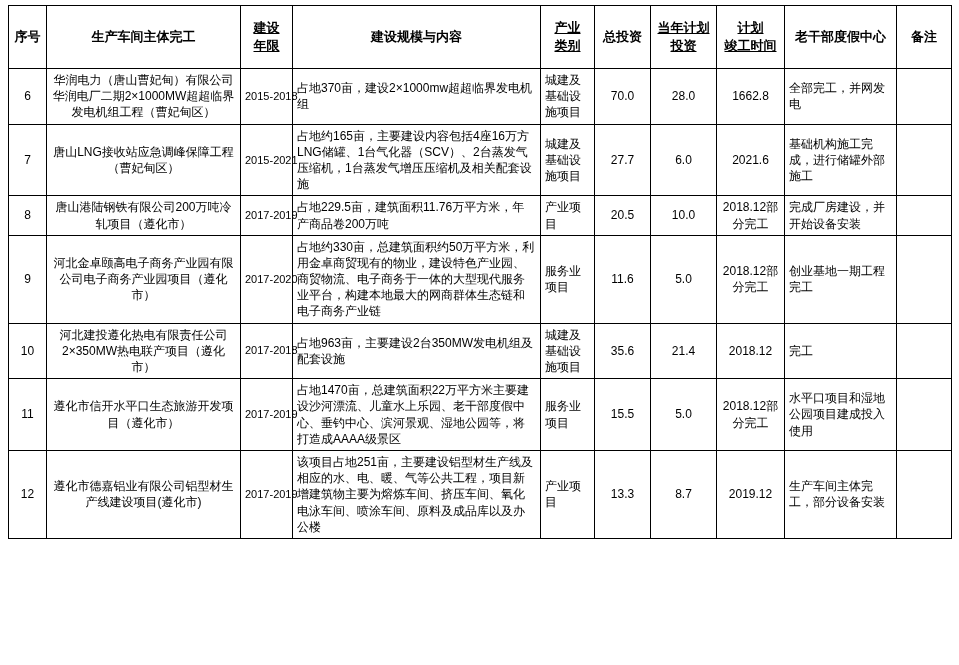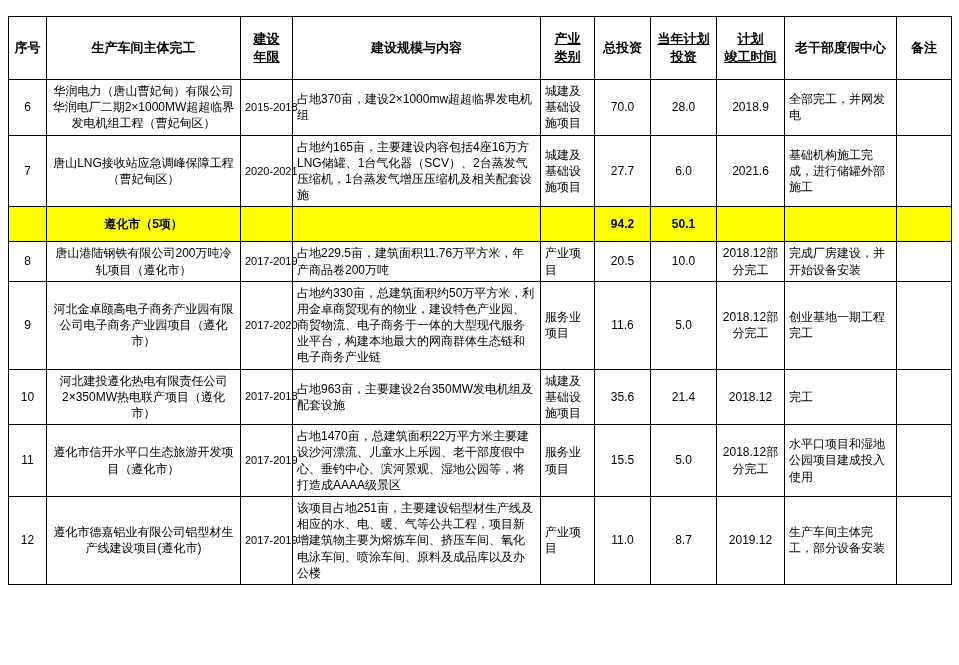--- a/index.html
+++ b/index.html
@@ -11,21 +11,21 @@
     width: 959px;
     height: 665px;
     font-family: "Liberation Sans", sans-serif;
     color: #000000;
     overflow: hidden;
   }
   .sheet {
     width: 959px;
     height: 499px;
     box-sizing: border-box;
-    padding: 16px 8px 0 8px;
+    padding: 5px 8px 0 8px;
   }
   table.project-table {
     border-collapse: collapse;
     width: 943px;
     table-layout: fixed;
     font-size: 12px;
   }
   table.project-table td,
   table.project-table th {
     border: 1px solid #000000;
@@ -125,50 +125,38 @@
     <tbody>
 
       <tr>
         <td class="num">6</td>
         <td class="name">华润电力（唐山曹妃甸）有限公司华润电厂二期2×1000MW超超临界发电机组工程（曹妃甸区）</td>
         <td class="term">2015-2018</td>
         <td class="scale">占地370亩，建设2×1000mw超超临界发电机组</td>
         <td class="cat">城建及基础设施项目</td>
         <td class="money">70.0</td>
         <td class="money">28.0</td>
-        <td class="finish">2018.9</td>
+        <td class="finish">1662.8</td>
         <td class="goal">全部完工，并网发电</td>
         <td class="remark"></td>
       </tr>
 
       <tr>
         <td class="num">7</td>
         <td class="name">唐山LNG接收站应急调峰保障工程（曹妃甸区）</td>
-        <td class="term">2020-2021</td>
+        <td class="term">2015-2021</td>
         <td class="scale">占地约165亩，主要建设内容包括4座16万方LNG储罐、1台气化器（SCV）、2台蒸发气压缩机，1台蒸发气增压压缩机及相关配套设施</td>
         <td class="cat">城建及基础设施项目</td>
         <td class="money">27.7</td>
         <td class="money">6.0</td>
         <td class="finish">2021.6</td>
         <td class="goal">基础机构施工完成，进行储罐外部施工</td>
         <td class="remark"></td>
       </tr>
 
-      <tr class="subtotal">
-        <td class="num"></td>
-        <td class="name">遵化市（5项）</td>
-        <td class="term"></td>
-        <td class="scale"></td>
-        <td class="cat"></td>
-        <td class="money">94.2</td>
-        <td class="money">50.1</td>
-        <td class="finish"></td>
-        <td class="goal"></td>
-        <td class="remark"></td>
-      </tr>
 
       <tr>
         <td class="num">8</td>
         <td class="name">唐山港陆钢铁有限公司200万吨冷轧项目（遵化市）</td>
         <td class="term">2017-2019</td>
         <td class="scale">占地229.5亩，建筑面积11.76万平方米，年产商品卷200万吨</td>
         <td class="cat">产业项目</td>
         <td class="money">20.5</td>
         <td class="money">10.0</td>
         <td class="finish">2018.12部分完工</td>
@@ -214,21 +202,21 @@
         <td class="goal">水平口项目和湿地公园项目建成投入使用</td>
         <td class="remark"></td>
       </tr>
 
       <tr>
         <td class="num">12</td>
         <td class="name">遵化市德嘉铝业有限公司铝型材生产线建设项目(遵化市)</td>
         <td class="term">2017-2019</td>
         <td class="scale">该项目占地251亩，主要建设铝型材生产线及相应的水、电、暖、气等公共工程，项目新增建筑物主要为熔炼车间、挤压车间、氧化电泳车间、喷涂车间、原料及成品库以及办公楼</td>
         <td class="cat">产业项目</td>
-        <td class="money">11.0</td>
+        <td class="money">13.3</td>
         <td class="money">8.7</td>
         <td class="finish">2019.12</td>
         <td class="goal">生产车间主体完工，部分设备安装</td>
         <td class="remark"></td>
       </tr>
     </tbody>
   </table>
 </div>
 
 </body></html>

